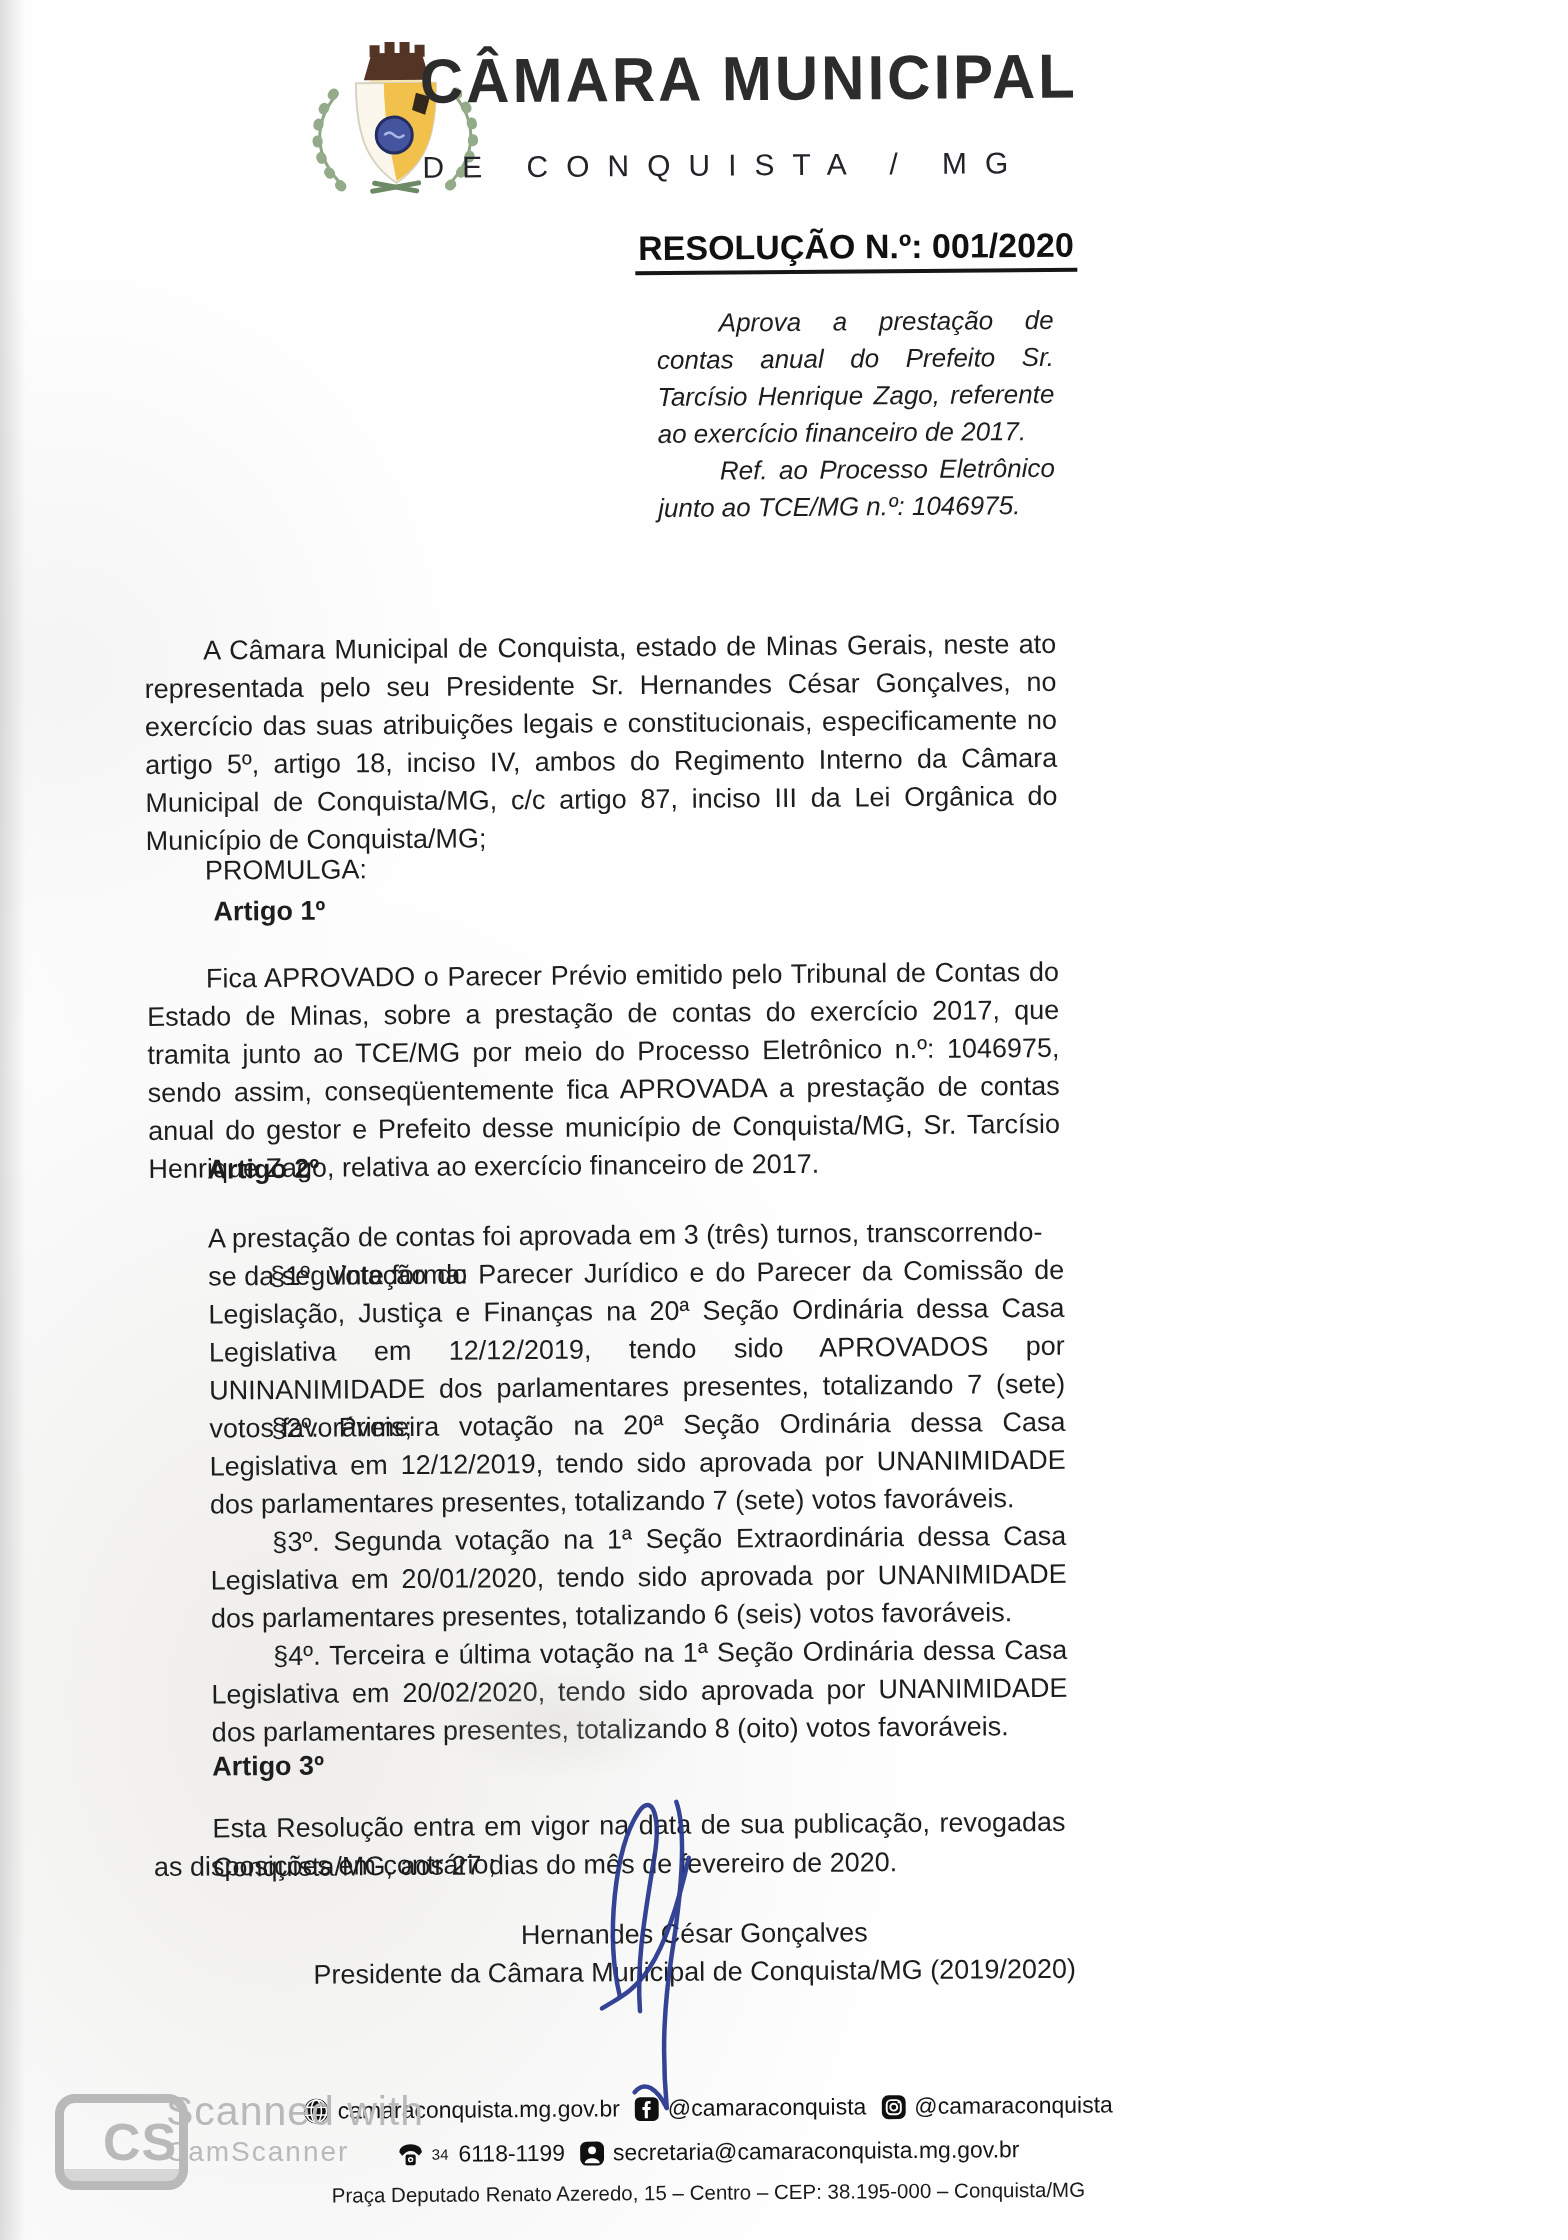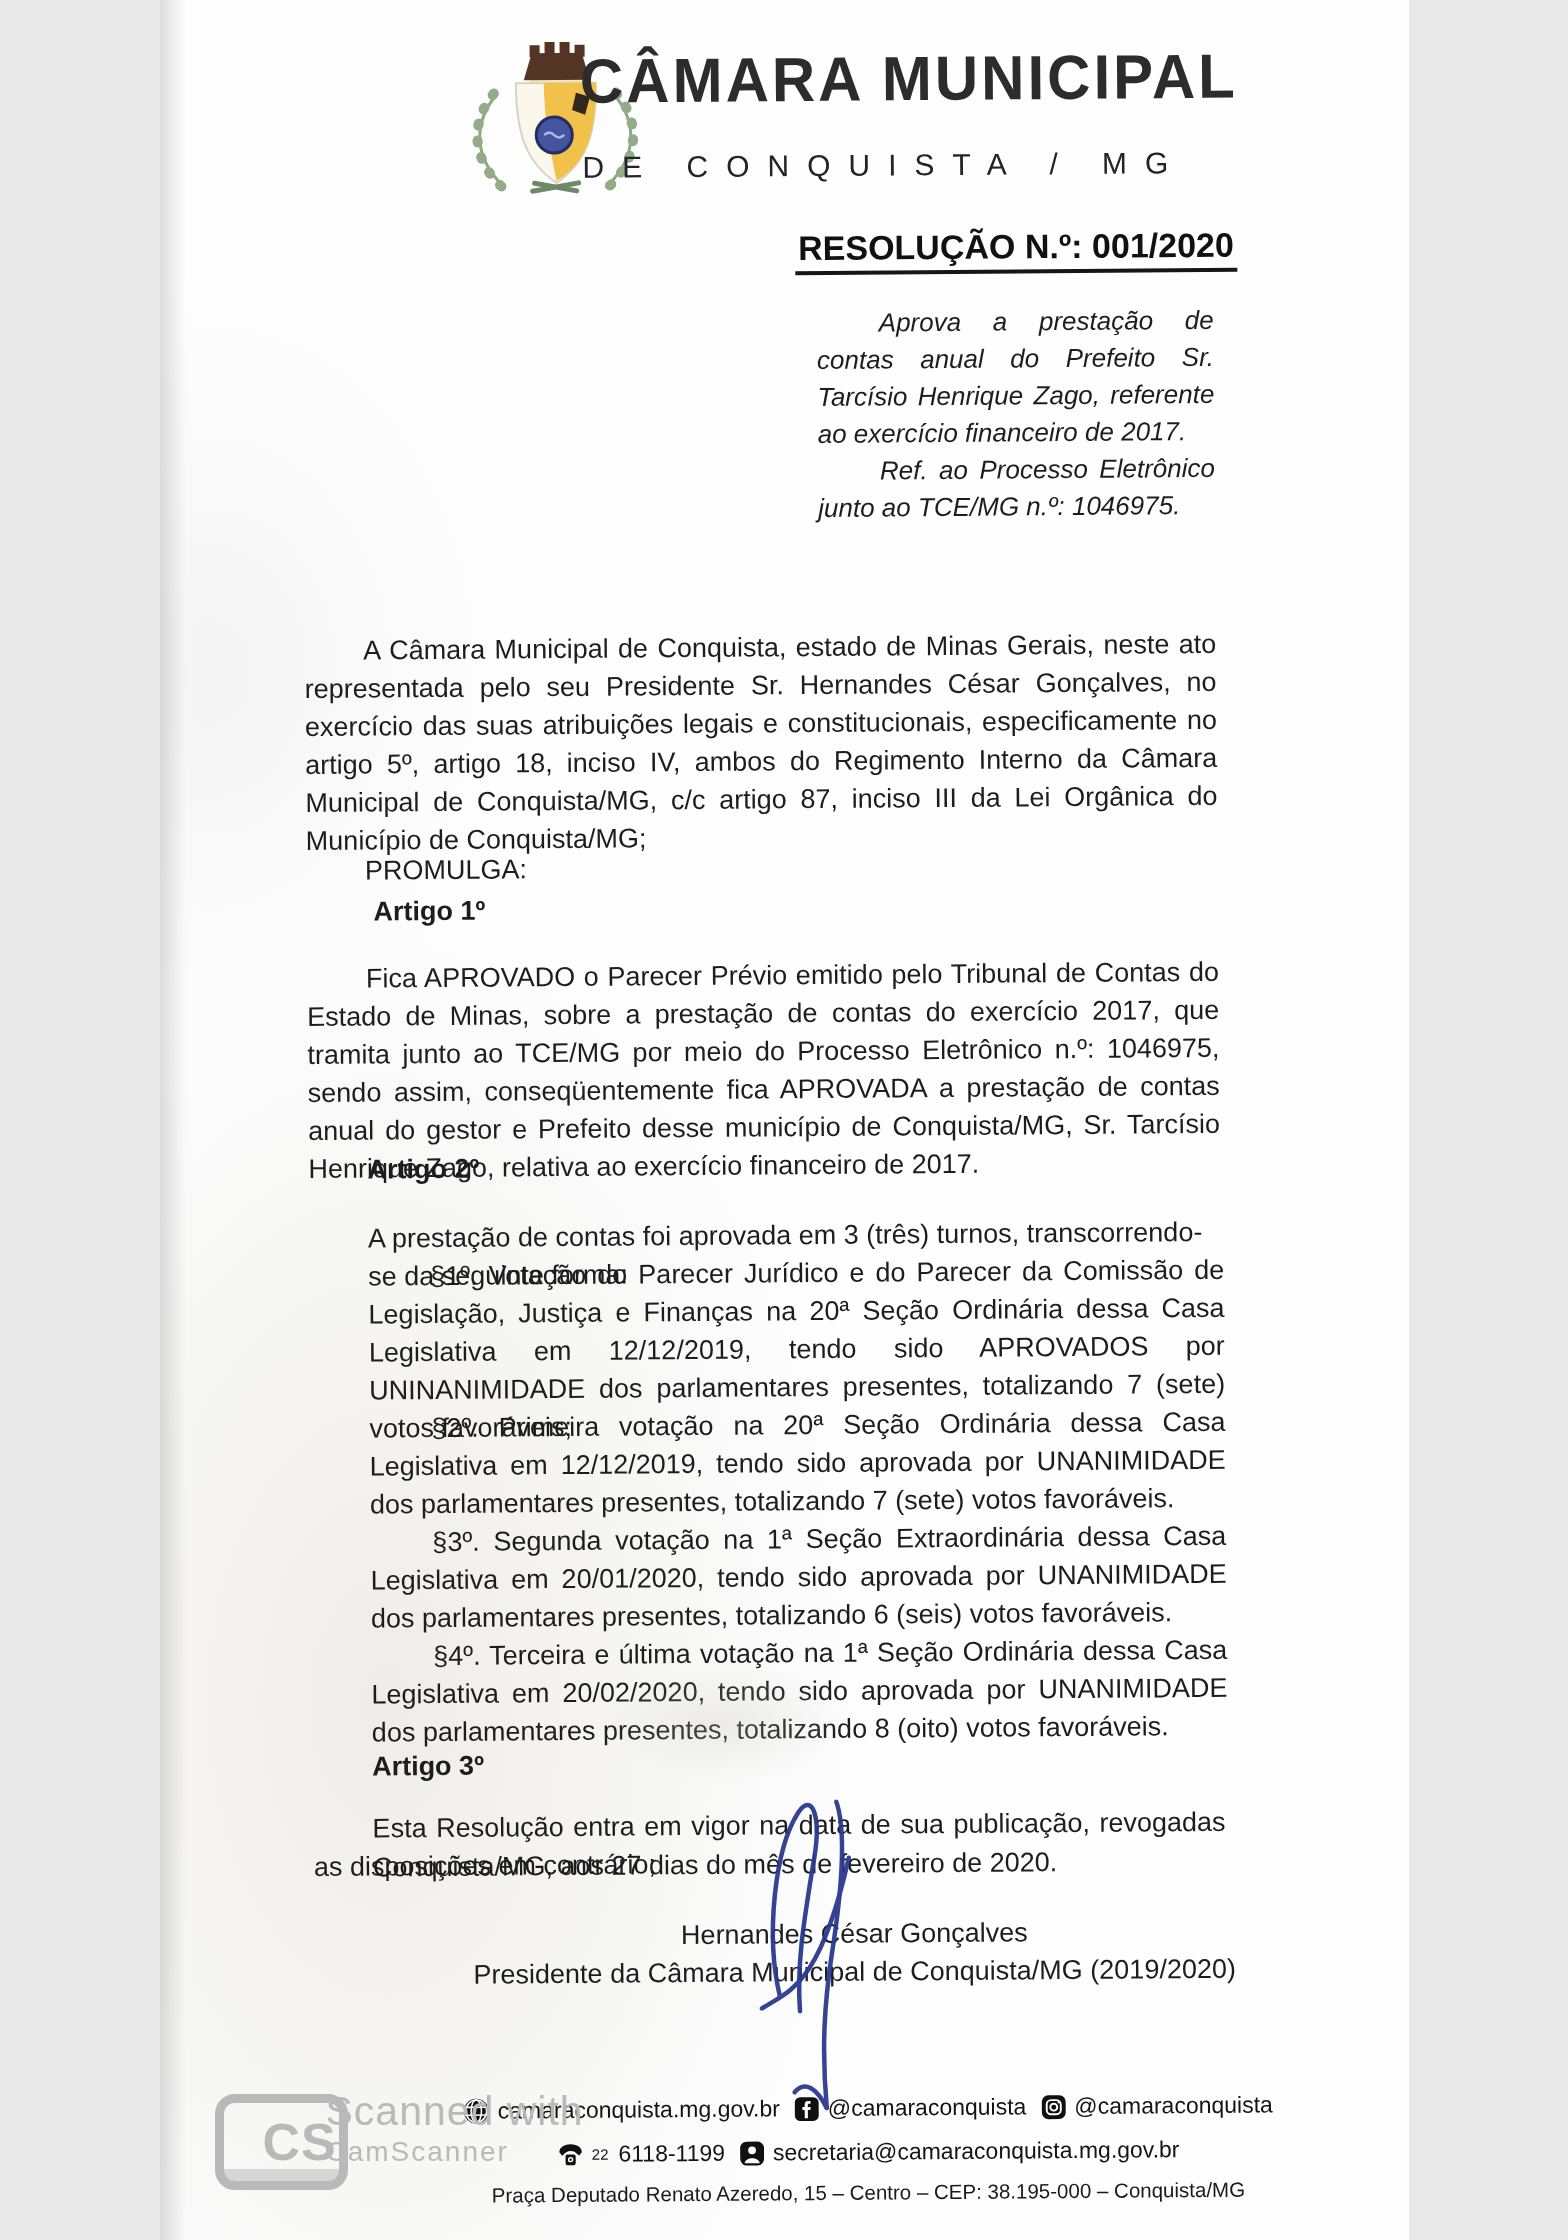--- a/index.html
+++ b/index.html
@@ -1,17 +1,17 @@
 <!DOCTYPE html>
 <html><head>
 <meta charset="utf-8">
 <style>
   html,body{margin:0;padding:0;background:#e9e9e9;}
   .page{
-    position:relative;width:1249px;height:2240px;margin:0 auto;
+    position:relative;width:1568px;height:2240px;margin:0 auto;
     background:
       radial-gradient(ellipse at 18% 76%, rgba(225,223,220,.55) 0, rgba(225,223,220,0) 34%),
       radial-gradient(ellipse at 4% 30%, rgba(230,230,230,.4) 0, rgba(230,230,230,0) 18%),
       #fefefe;
     overflow:hidden;
     font-family:"Liberation Sans","DejaVu Sans",sans-serif;
     color:#1d1d1d;
   }
   .edge-shadow{position:absolute;left:0;top:0;width:26px;height:2240px;
     background:linear-gradient(90deg,rgba(160,160,160,.35),rgba(160,160,160,0));}
@@ -174,21 +174,21 @@
     </div>
 
     <div class="abs f-line f2">
       <span class="f-item">
         <svg class="ic" width="27" height="27" viewBox="0 0 24 24">
           <path d="M2,10 C2,5.5 7,3 12,3 C17,3 22,5.5 22,10 L19.5,13 L16.5,10.5 C16.5,10.5 15,9 12,9 C9,9 7.5,10.5 7.5,10.5 L4.5,13 Z" fill="#101010"></path>
           <rect x="7.5" y="12" width="9" height="9.5" rx="1.6" fill="#101010"></rect>
           <circle cx="12" cy="16.6" r="2.4" fill="#ffffff"></circle>
           <circle cx="12" cy="16.6" r="1.1" fill="#101010"></circle>
         </svg>
-        <span class="area">22</span>
+        <span class="area">34</span>
         <span>6118-1199</span>
       </span>
       <span class="f-item">
         <svg class="ic" width="26" height="26" viewBox="0 0 24 24">
           <rect x="1" y="1" width="22" height="22" rx="6" fill="#101010"></rect>
           <circle cx="12" cy="9" r="3.6" fill="#ffffff"></circle>
           <path d="M5,21 C6,14.8 18,14.8 19,21 Z" fill="#ffffff"></path>
         </svg>
         <span>secretaria@camaraconquista.mg.gov.br</span>
       </span>

